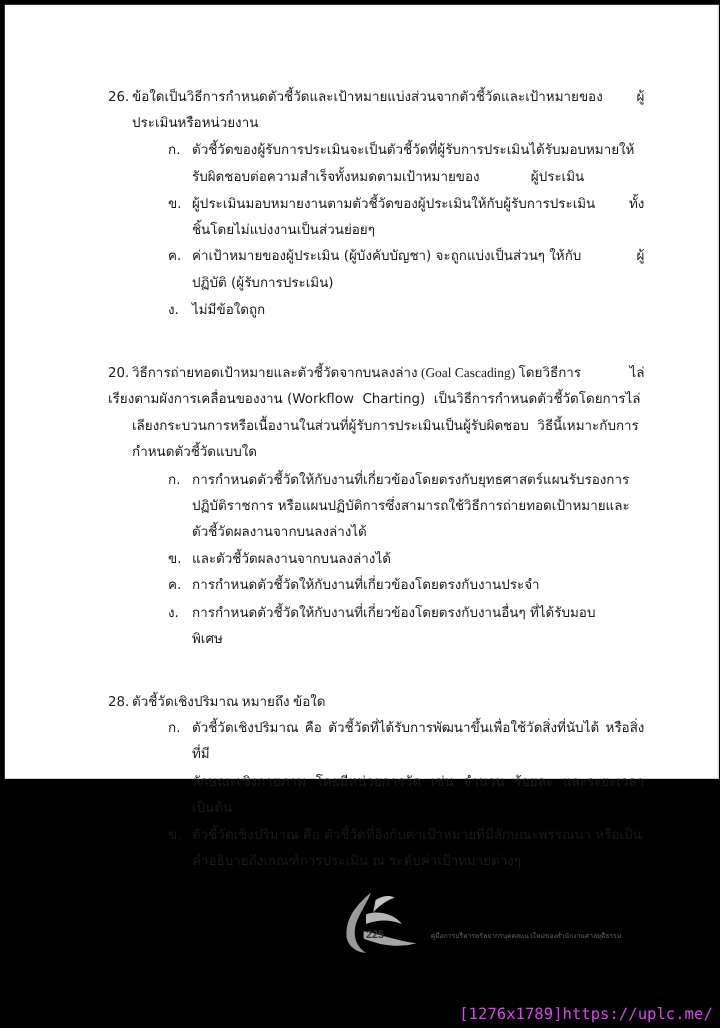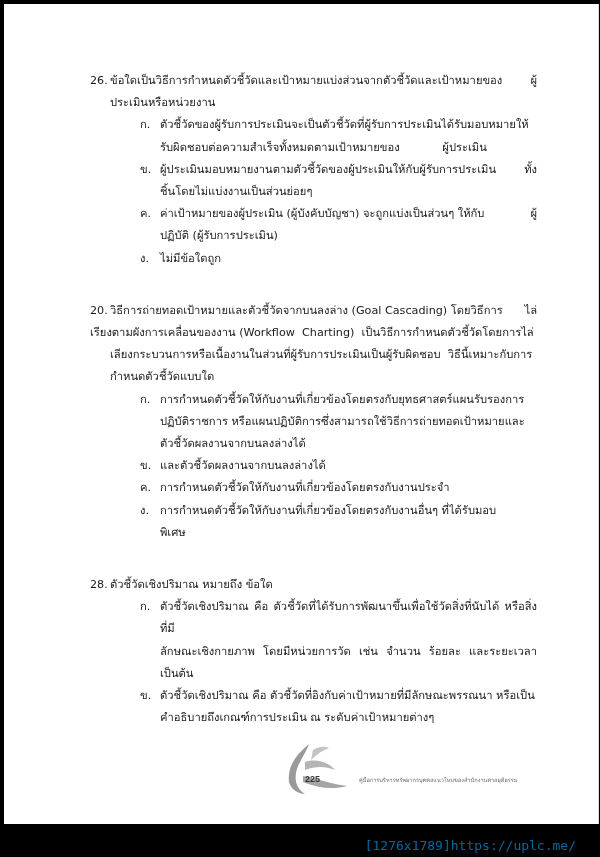--- a/index.html
+++ b/index.html
@@ -6,36 +6,36 @@
   body {
     width: 600px; height: 857px;
     background: #000;
     position: relative;
     overflow: hidden;
     font-family: "DejaVu Sans", "Liberation Sans", sans-serif;
   }
   .page {
     position: absolute;
     left: 4px; top: 4px;
-    width: 594px; height: 820px;
+    width: 594px; height: 645px;
     background: #ffffff;
     border-right: 1px solid #ddd;
   }
   .content {
     position: absolute;
     left: 86px; top: 66px;
     width: 447px;
     font-size: 11.2px;
     color: #1a1a1a;
     line-height: 22.2px;
   }
   .q { margin: 0; }
   .q-head { display: flex; }
   .q-num { width: 20px; flex: 0 0 auto; }
-  .q-text { flex: 1 1 auto; text-align: justify; }
+  .q-text { flex: 1 1 auto; text-align: justify; font-family: Liberation Serif, serif; }
   .q-text .tail { float: right; }
   .opts { margin-left: 50px; }
   .opt { display: flex; }
   .opt-key { width: 20px; flex: 0 0 auto; }
   .opt-text { flex: 1 1 auto; text-align: justify; }
   .opt-text .tail { float: right; }
   .gap-26 { height: 30px; }
   .gap-27 { height: 30px; }
   .footer-logo {
     position: absolute; left: 275px; top: 738px;
@@ -45,22 +45,22 @@
     position: absolute; left: 301px; top: 770px;
     font-size: 9px; font-weight: bold; color: #333;
     font-family: "Liberation Sans", sans-serif;
   }
   .footer-title {
     position: absolute; left: 355px; top: 772px;
     font-size: 5.6px; color: #666;
     white-space: nowrap;
   }
   .watermark {
-    position: absolute; right: 24px; bottom: 4px;
-    color: #0369a1; font-size: 13px;
+    position: absolute; right: 6px; bottom: 4px;
+    color: #d946ef; font-size: 13px;
     font-family: "DejaVu Sans Mono", monospace;
     margin-left: 45px;
   }
 </style>
 </head>
 <body>
 
 <div class="page">
   <div class="content">
 

